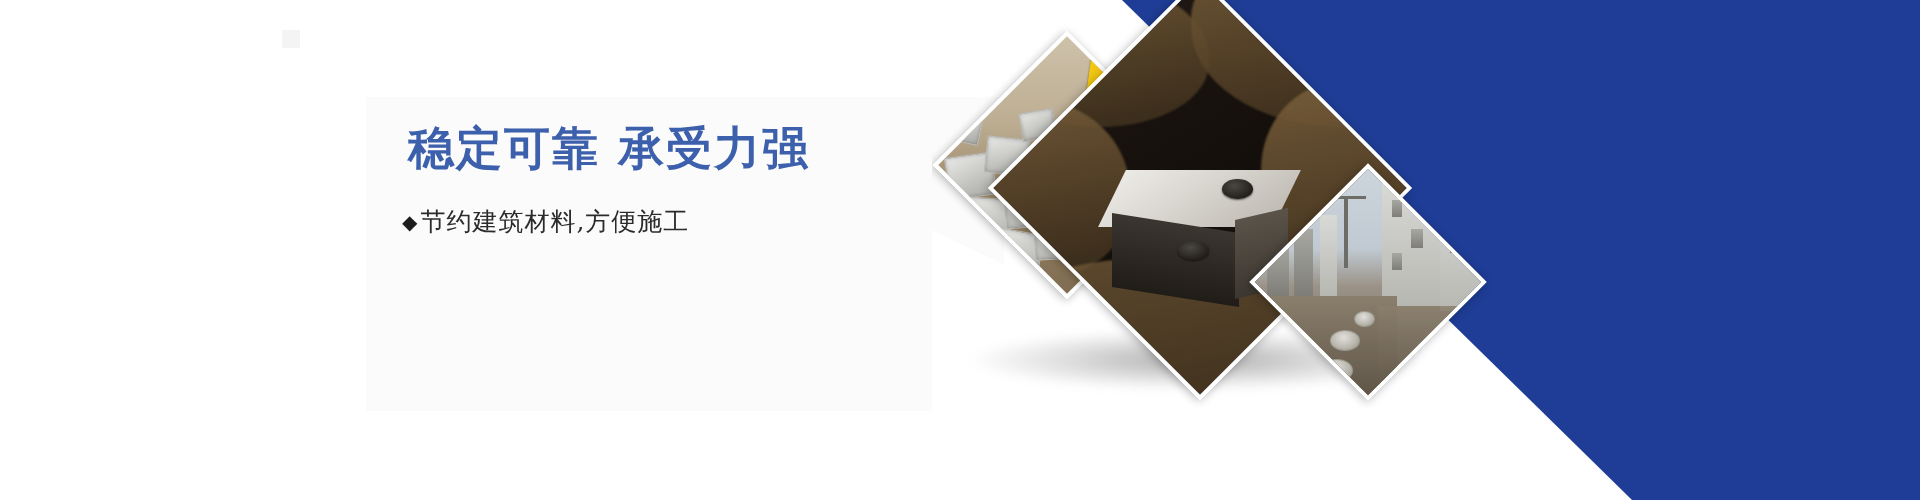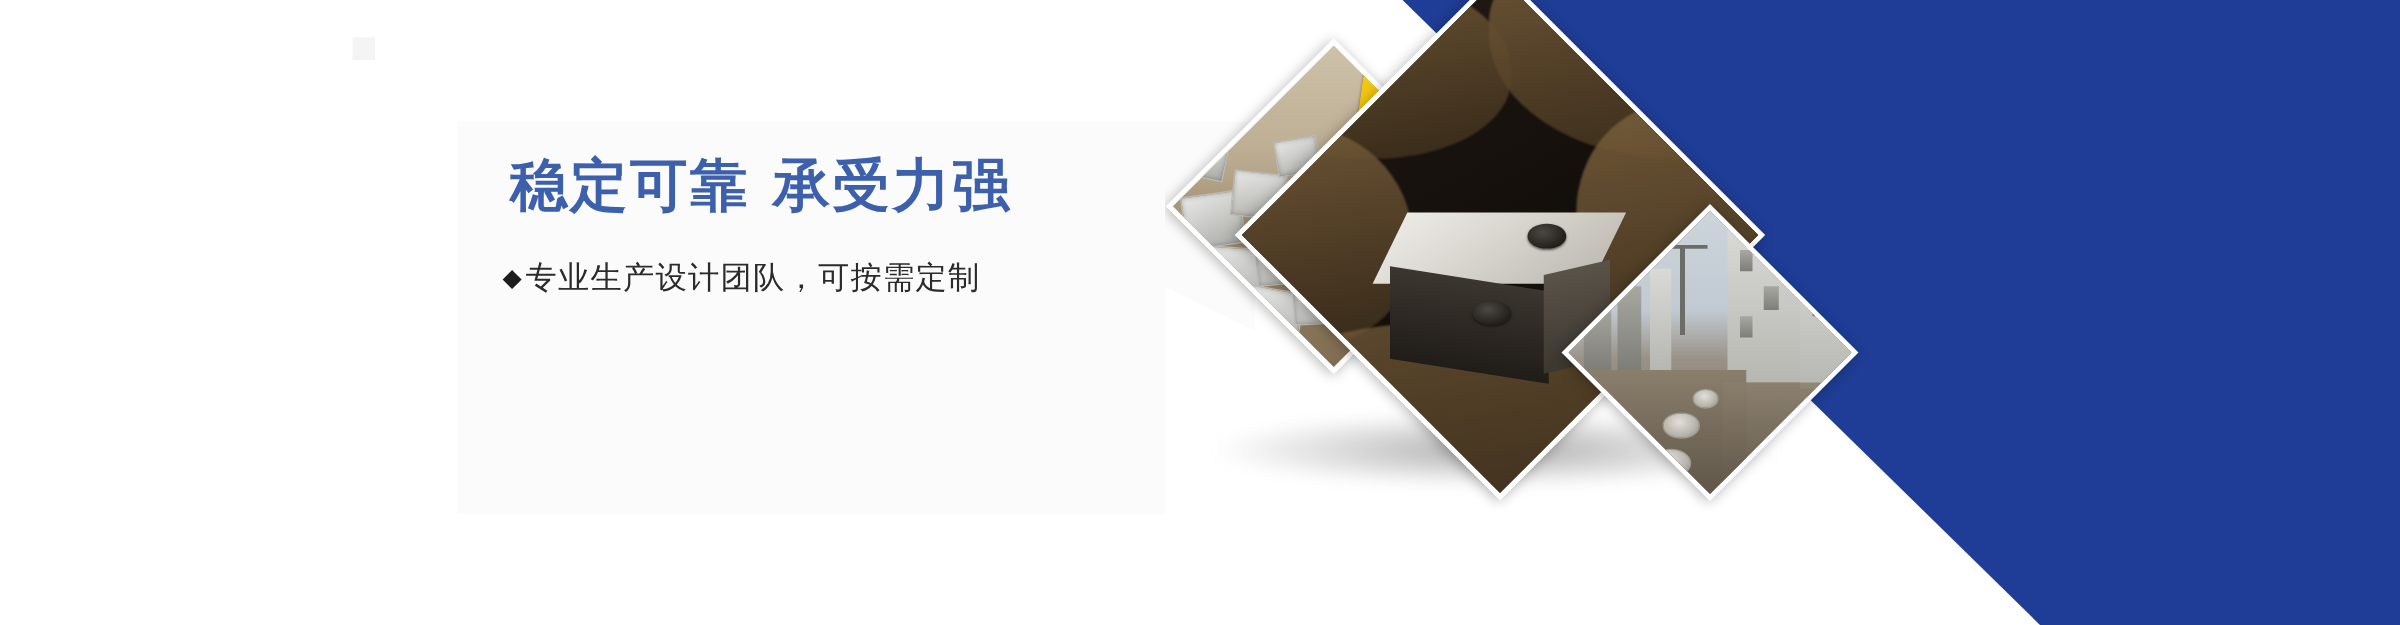--- a/index.html
+++ b/index.html
@@ -201,24 +201,24 @@
 
   <div class="faint-mark"></div>
 
   <div class="text-panel">
 
     <div class="headline">稳定可靠 承受力强</div>
 
     <div class="bullets">
 
 
-
       <div class="bullet">
-        <span class="dia">◆</span><span>专业生产设计团队，可按需定制</span>
-      </div>
+        <span class="dia">◆</span><span>节约建筑材料,方便施工</span>
+      </div>
+
 
     </div>
   </div>
 
   <div class="graphic">
 
     <div class="blue-band"></div>
     <div class="white-wedge"></div>
     <div class="cluster-shadow"></div>
 

